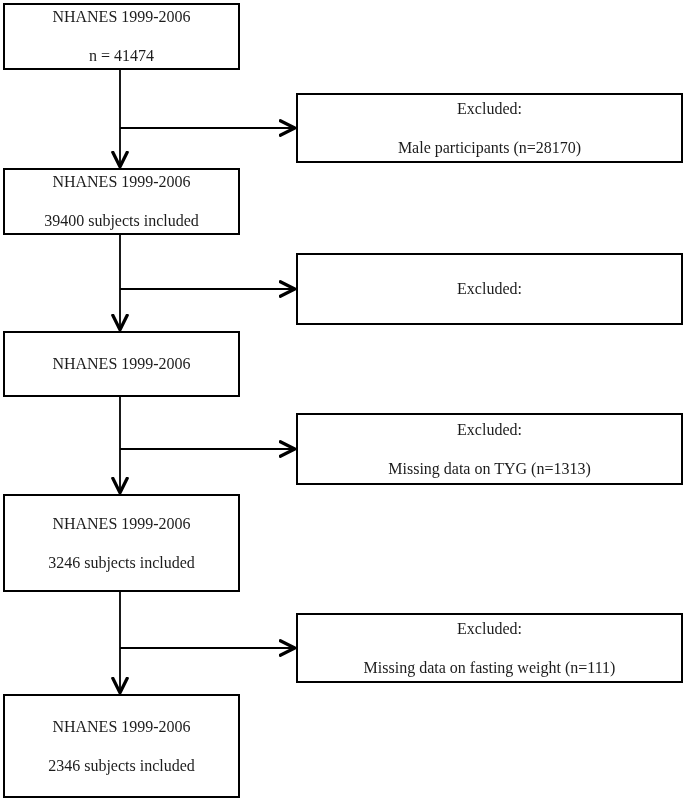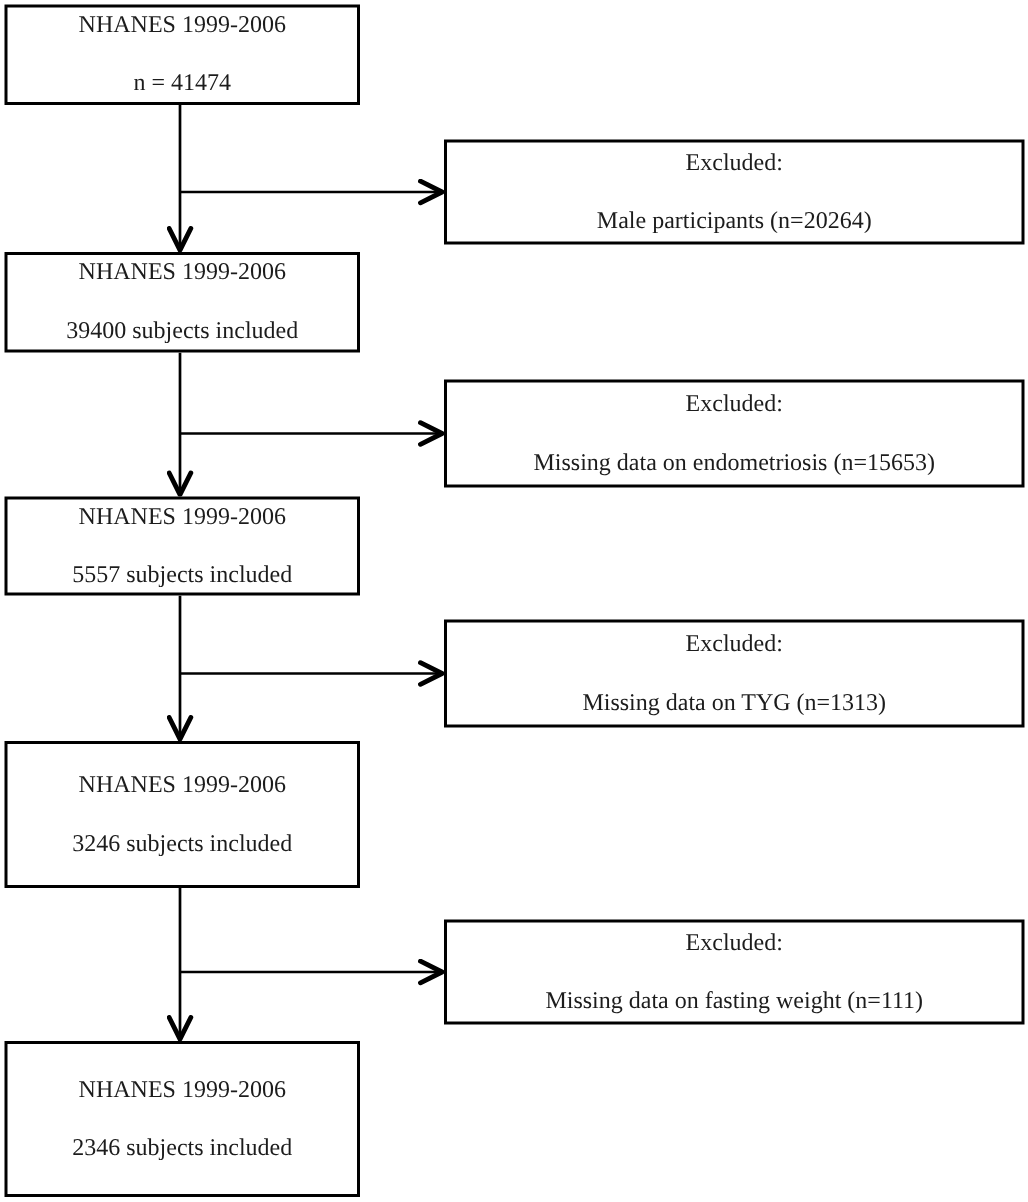--- a/index.html
+++ b/index.html
@@ -79,36 +79,34 @@
     <path d="M120,648 L294,648" marker-end="url(#ah)"></path>
   </svg>
 
   <div class="box m1">
     <div class="line">NHANES 1999-2006</div>
     <div class="line">n = 41474</div>
   </div>
 
   <div class="box e1">
     <div class="line">Excluded:</div>
-    <div class="line">Male participants (n=20264)</div>
+    <div class="line">Male participants (n=28170)</div>
   </div>
 
   <div class="box m2">
     <div class="line">NHANES 1999-2006</div>
     <div class="line">39400 subjects included</div>
   </div>
 
   <div class="box e2">
     <div class="line">Excluded:</div>
-    <div class="line">Missing data on endometriosis (n=15653)</div>
   </div>
 
   <div class="box m3">
     <div class="line">NHANES 1999-2006</div>
-    <div class="line">5557 subjects included</div>
   </div>
 
   <div class="box e3">
     <div class="line">Excluded:</div>
     <div class="line">Missing data on TYG (n=1313)</div>
   </div>
 
   <div class="box m4">
     <div class="line">NHANES 1999-2006</div>
     <div class="line">3246 subjects included</div>

